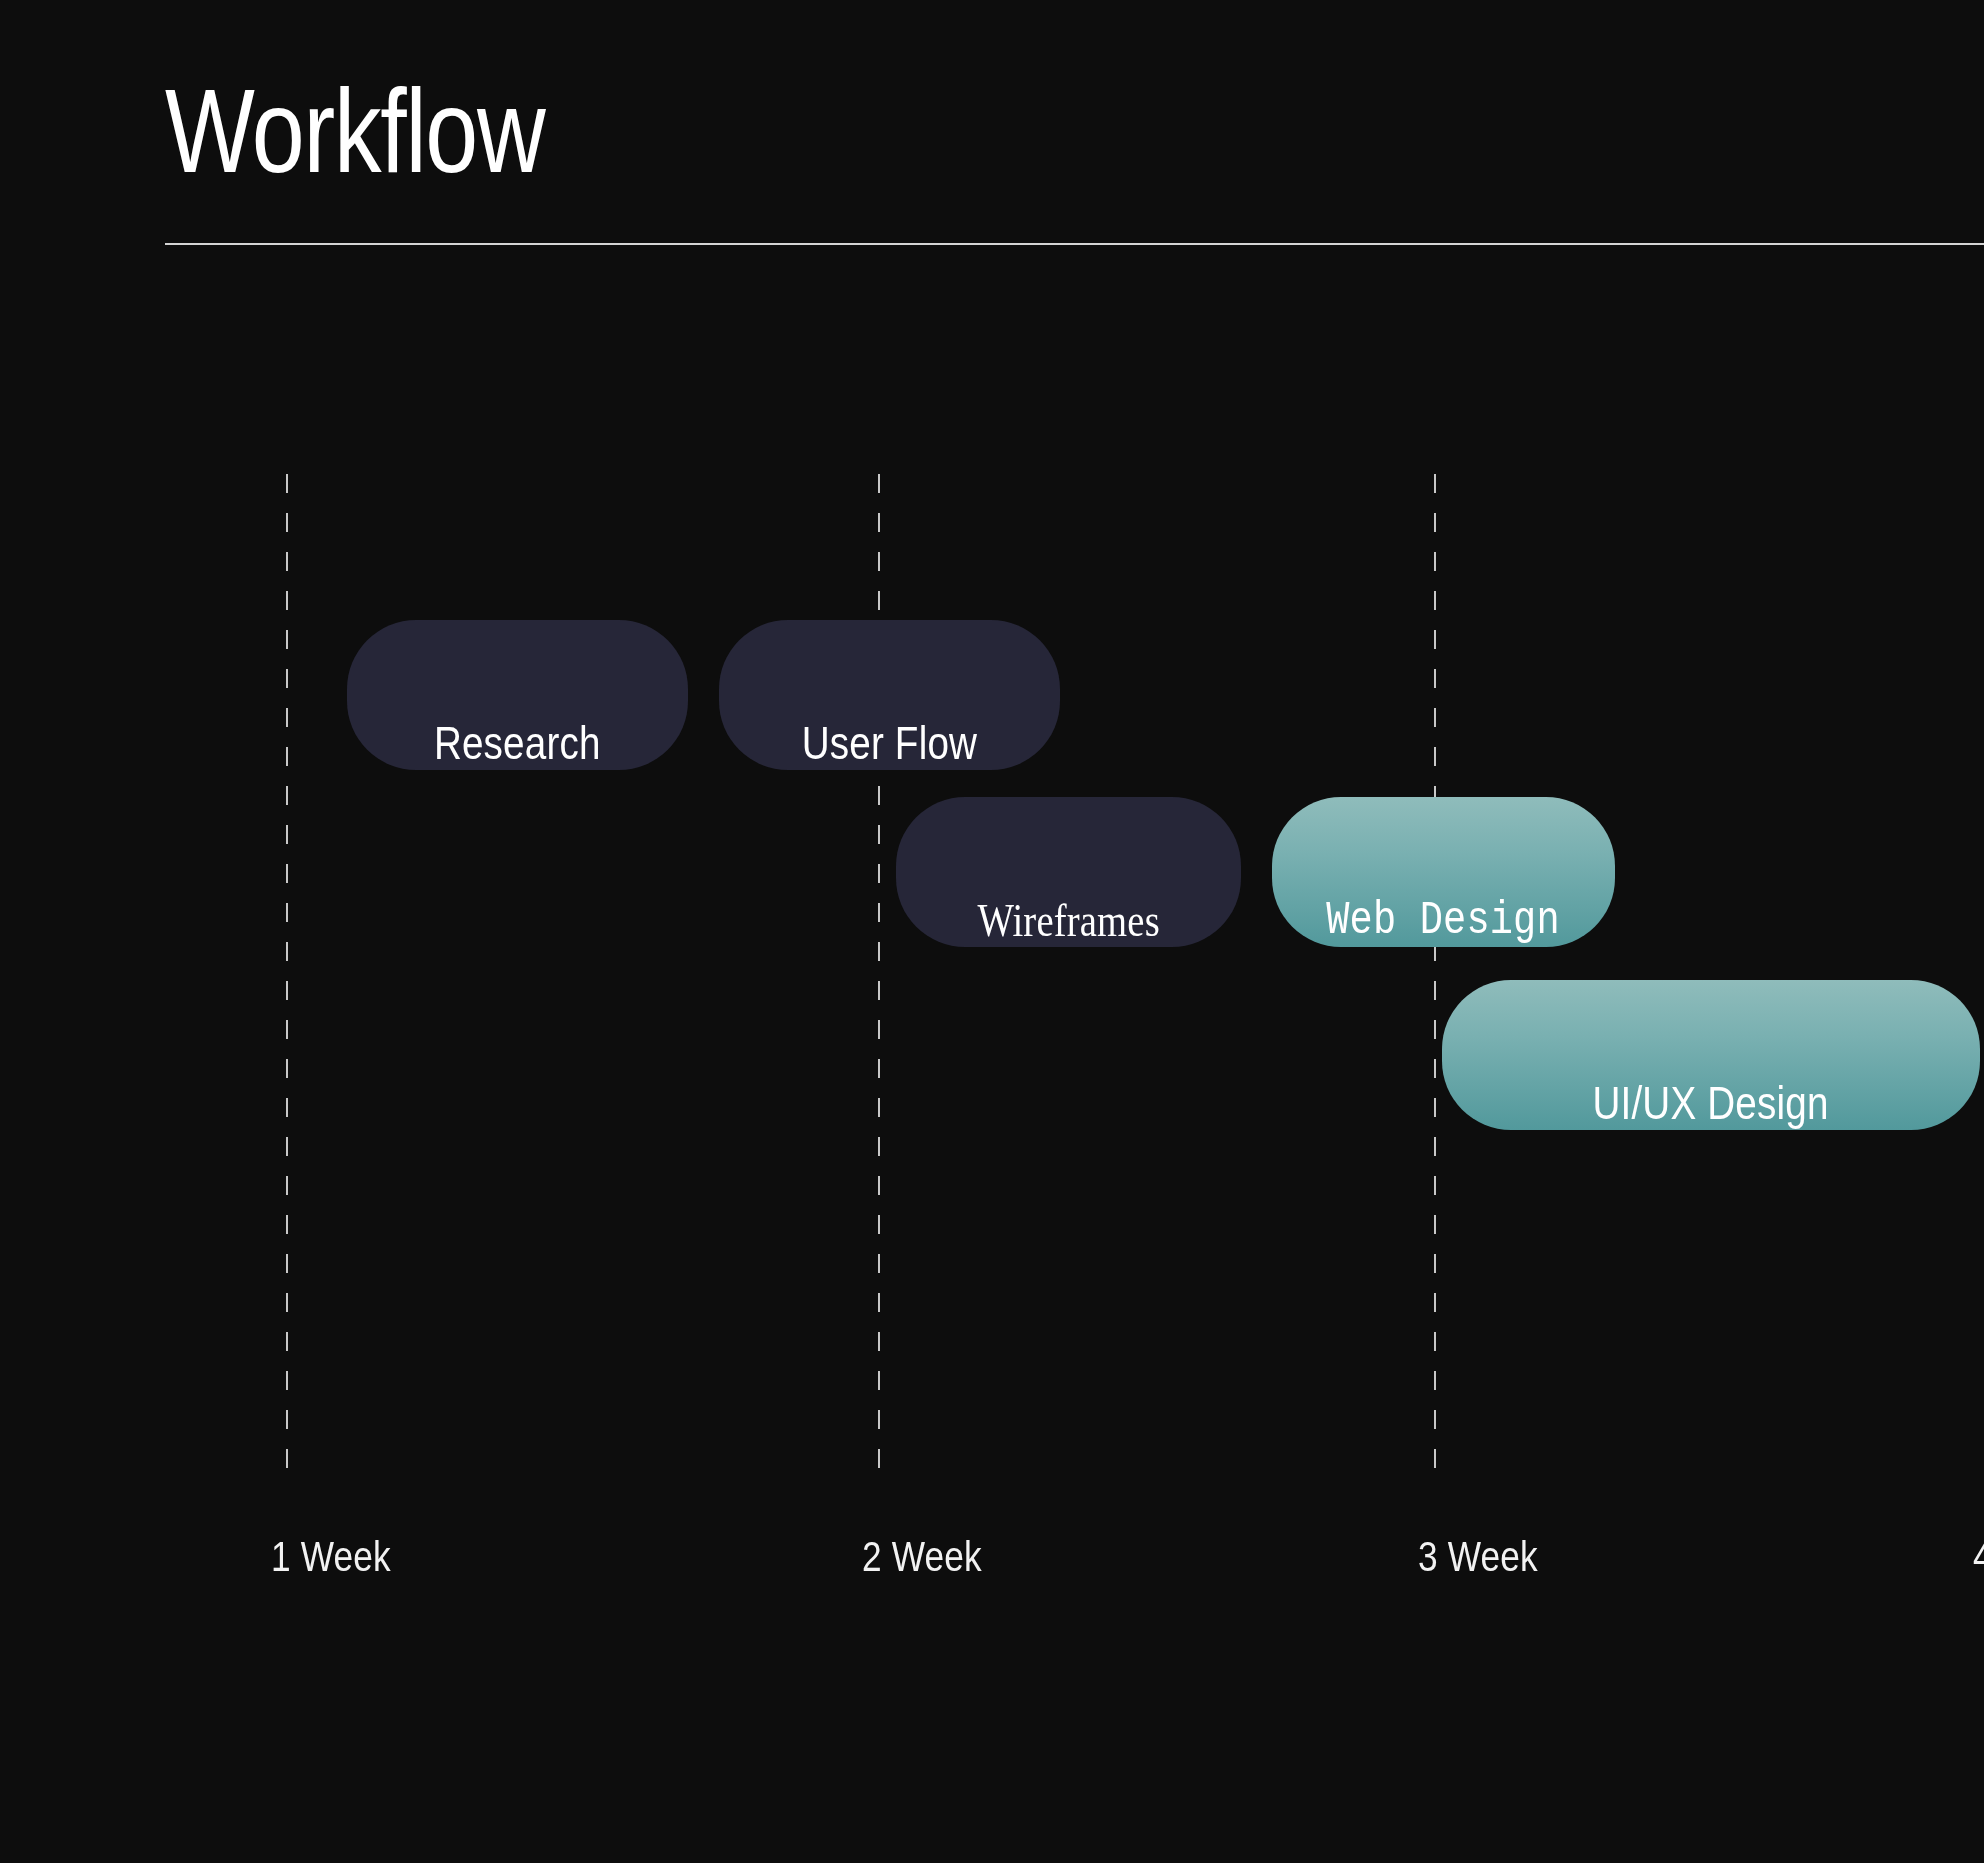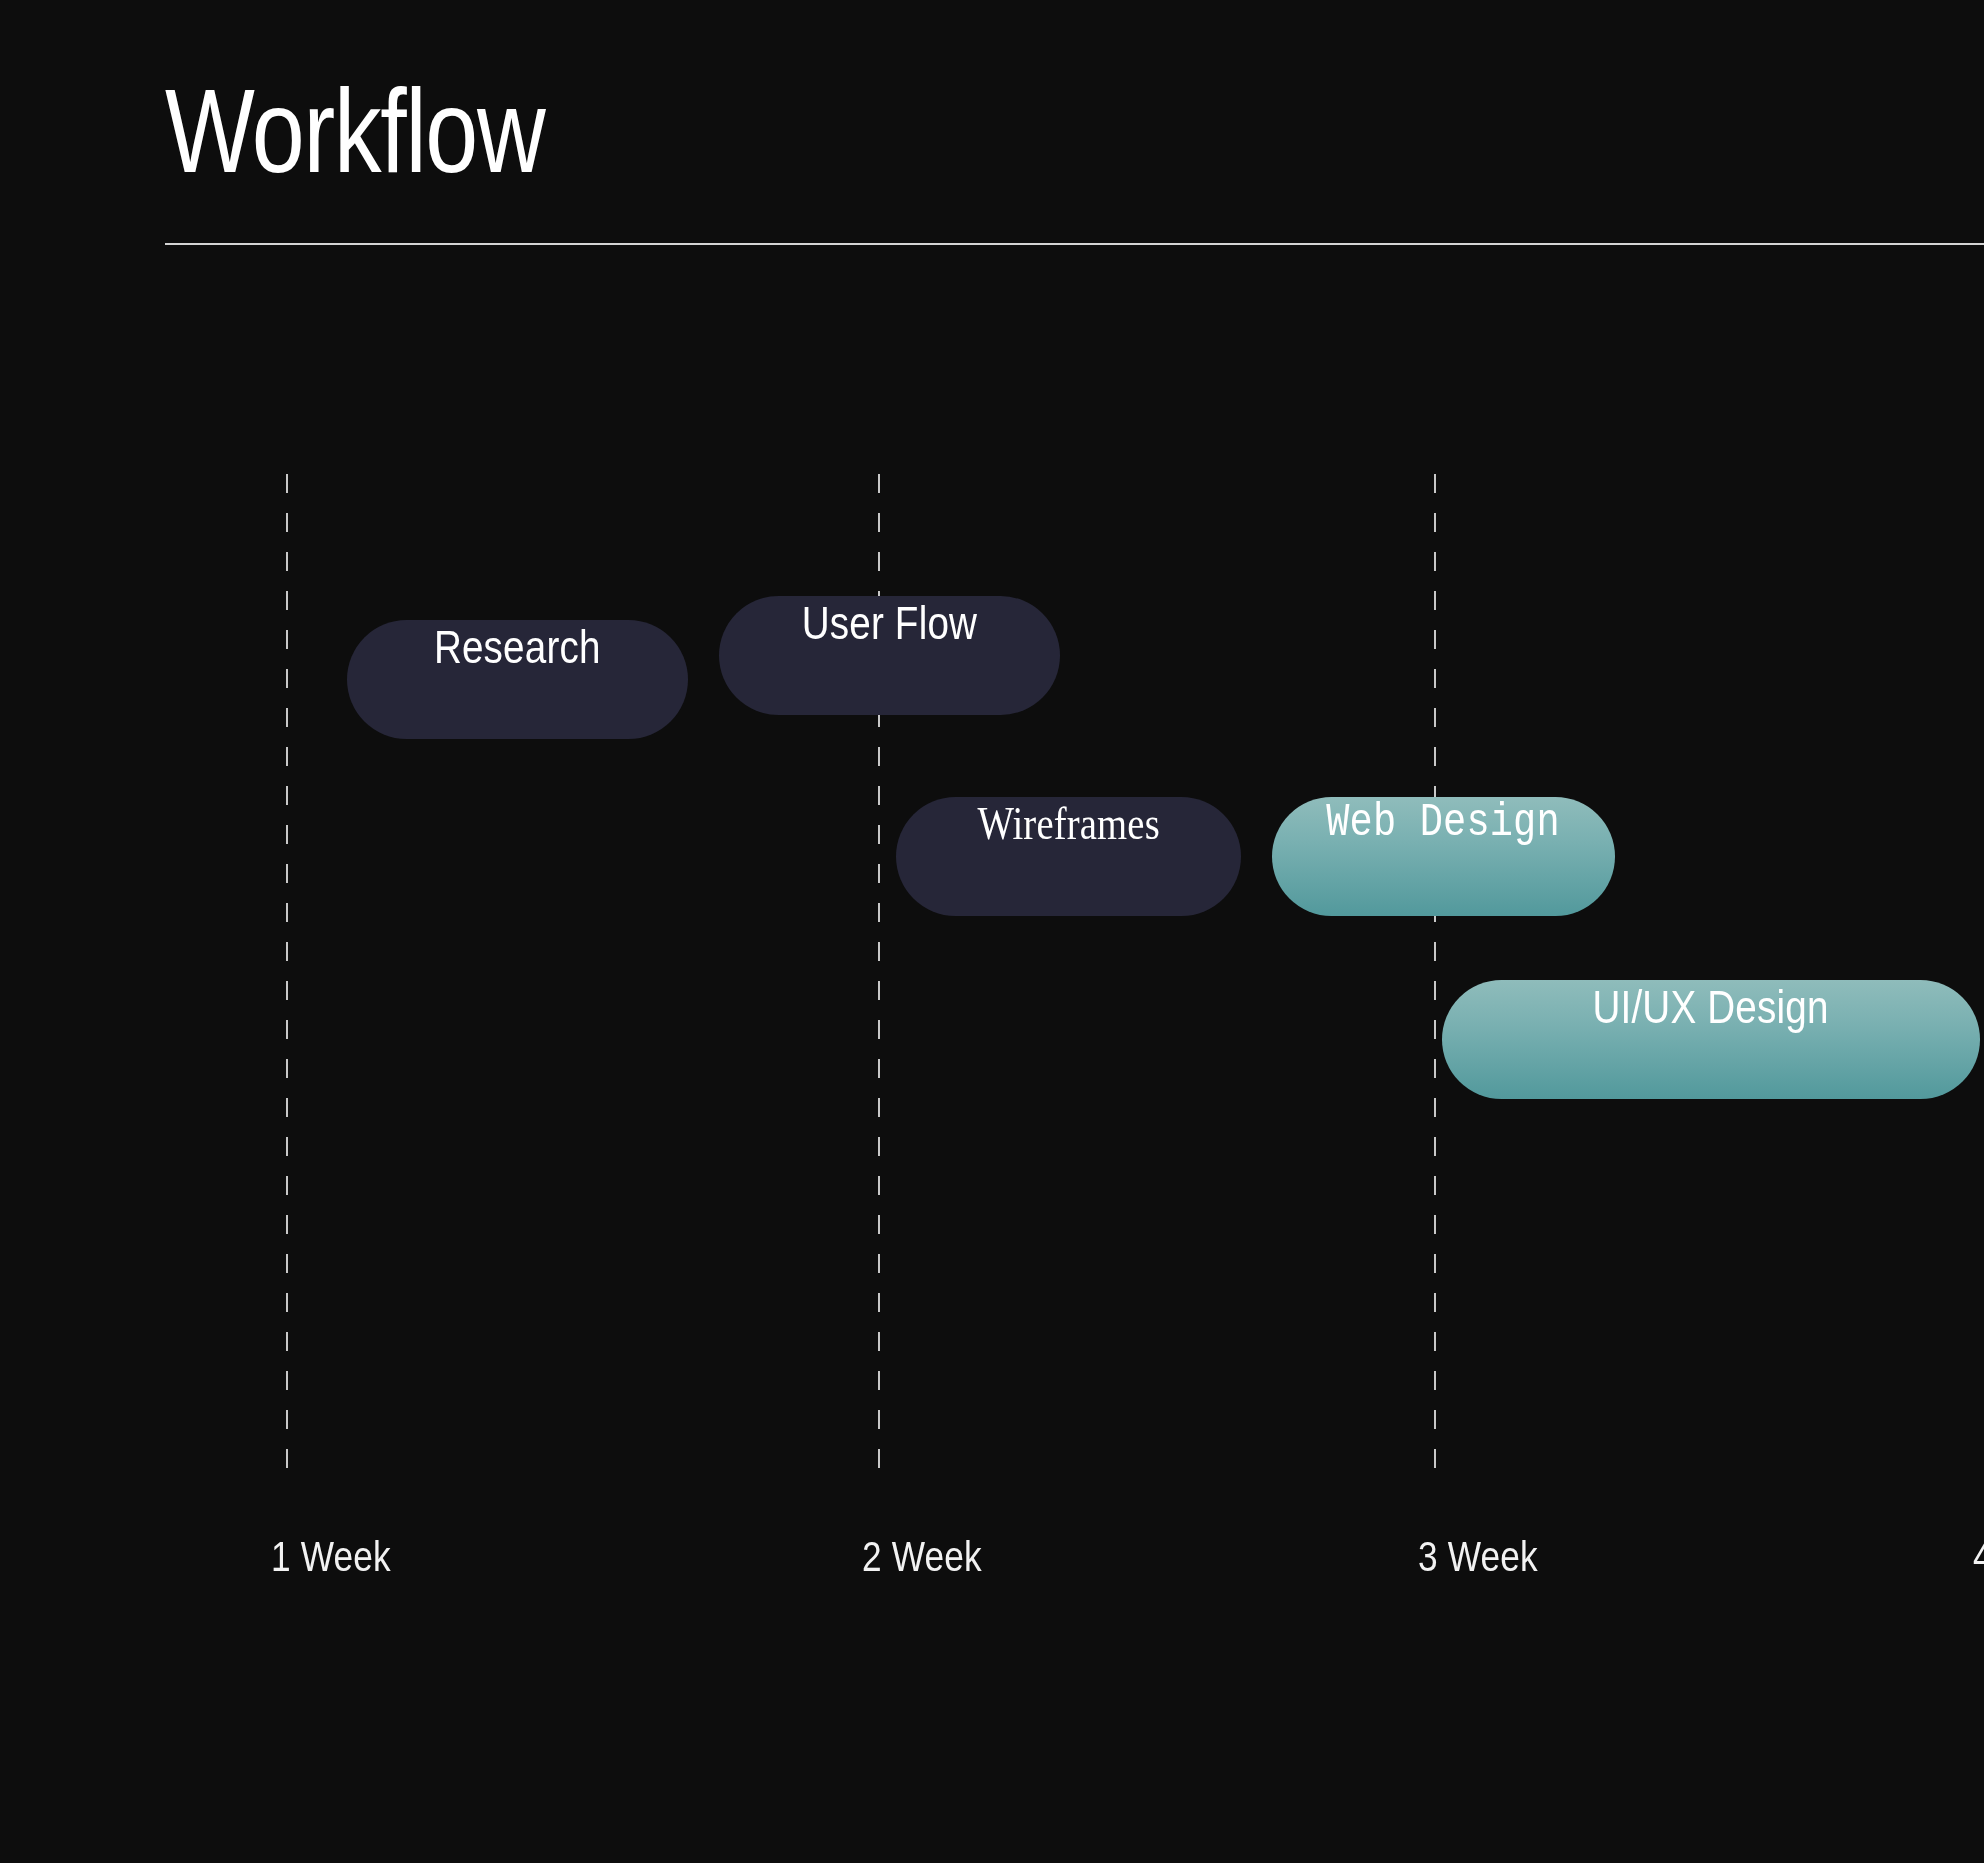--- a/index.html
+++ b/index.html
@@ -49,24 +49,24 @@
     color:#f2f2f2;
     letter-spacing:0.2px;
     transform:scaleX(0.82);
     transform-origin:left top;
     white-space:nowrap;
   }
 
   
   .bar{
     position:absolute;
-    height:119px;
+    height:150px;
     border-radius:69px;
     display:flex;
-    align-items:flex-start;
+    align-items:flex-end;
     justify-content:center;
     box-sizing:border-box;
   }
   .bar .bar-label{
     font-size:46px;
     font-weight:300;
     color:#ffffff;
     letter-spacing:0.2px;
     white-space:nowrap;
     transform:scaleX(0.84);
@@ -87,21 +87,21 @@
   <div class="chart">
     <div id="gridlines">
         <div class="gridline" style="left: 286px;"></div>
         <div class="gridline" style="left: 878px;"></div>
         <div class="gridline" style="left: 1434px;"></div>
       </div>
     <div id="bars">
         <div class="bar dark" style="left: 347px; top: 620px; width: 341px;">
           <span class="bar-label">Research</span>
         </div>
-        <div class="bar dark" style="left: 719px; top: 596px; width: 341px;">
+        <div class="bar dark" style="left: 719px; top: 620px; width: 341px;">
           <span class="bar-label">User Flow</span>
         </div>
         <div class="bar dark" style="left: 896px; top: 797px; width: 345px; font-family: Liberation Serif, serif;">
           <span class="bar-label">Wireframes</span>
         </div>
         <div class="bar teal" style="left: 1272px; top: 797px; width: 343px; font-family: Liberation Mono, monospace;">
           <span class="bar-label">Web Design</span>
         </div>
         <div class="bar teal" style="left: 1442px; top: 980px; width: 538px;">
           <span class="bar-label">UI/UX Design</span>

